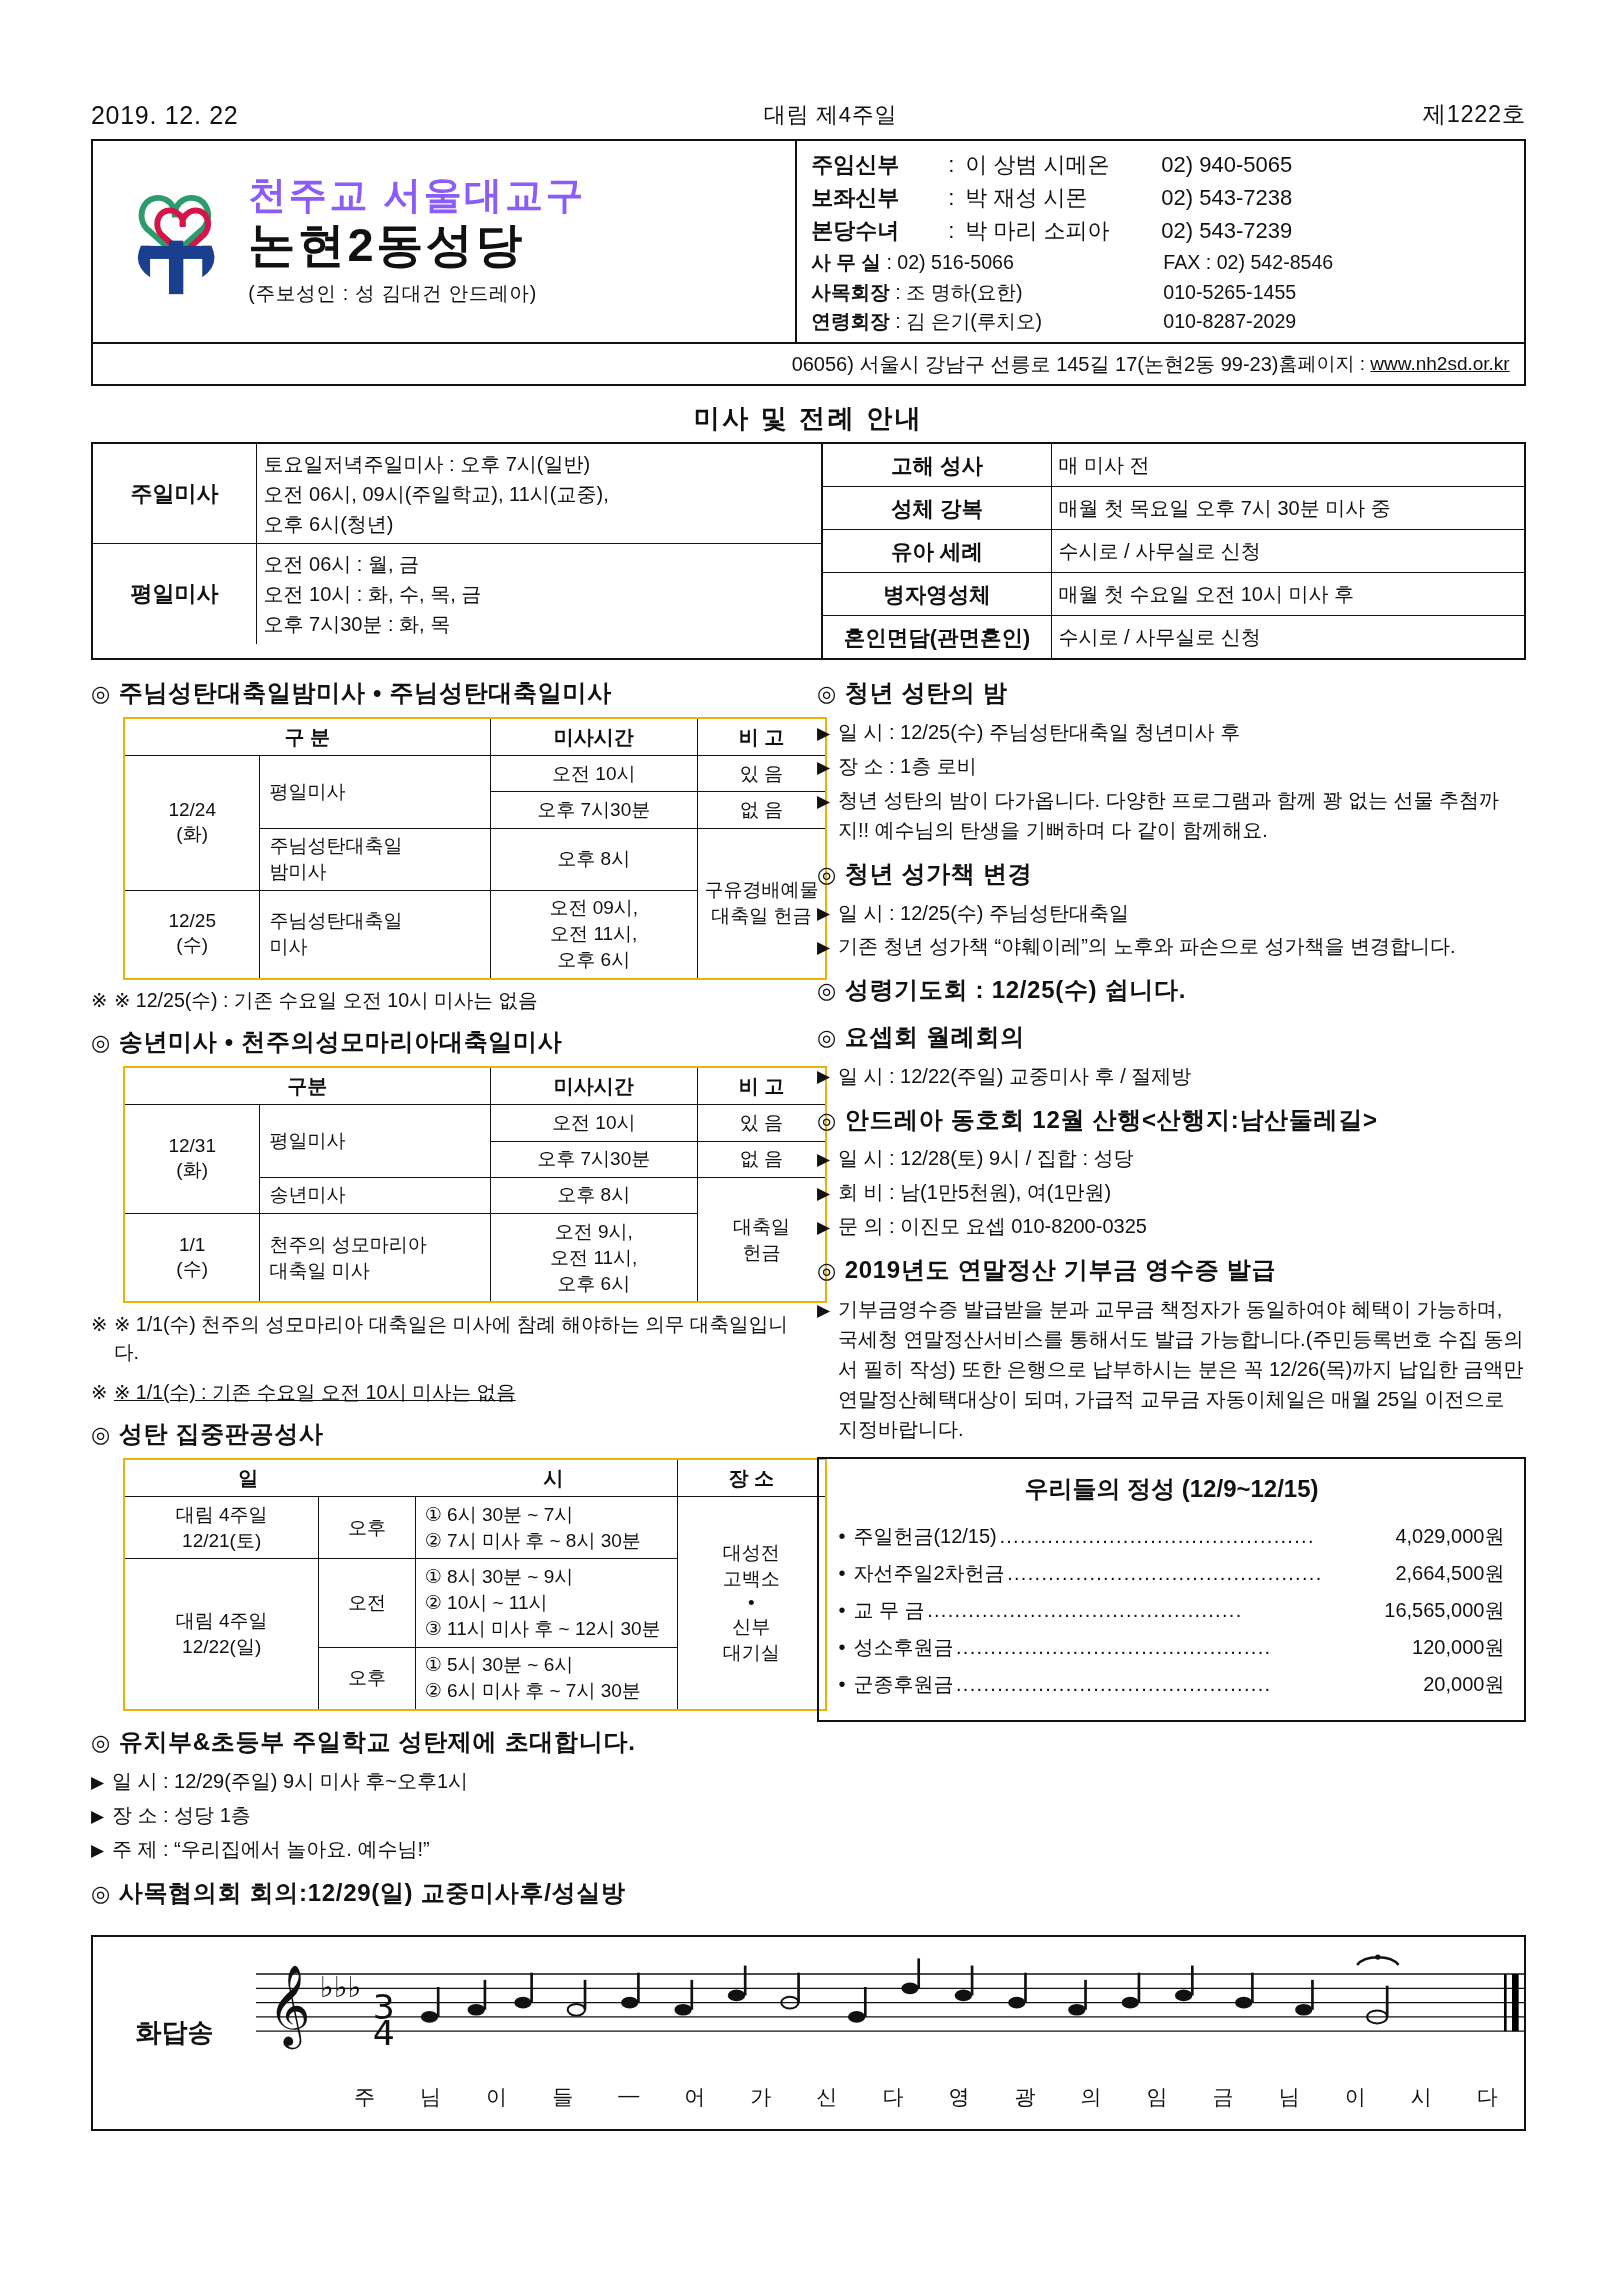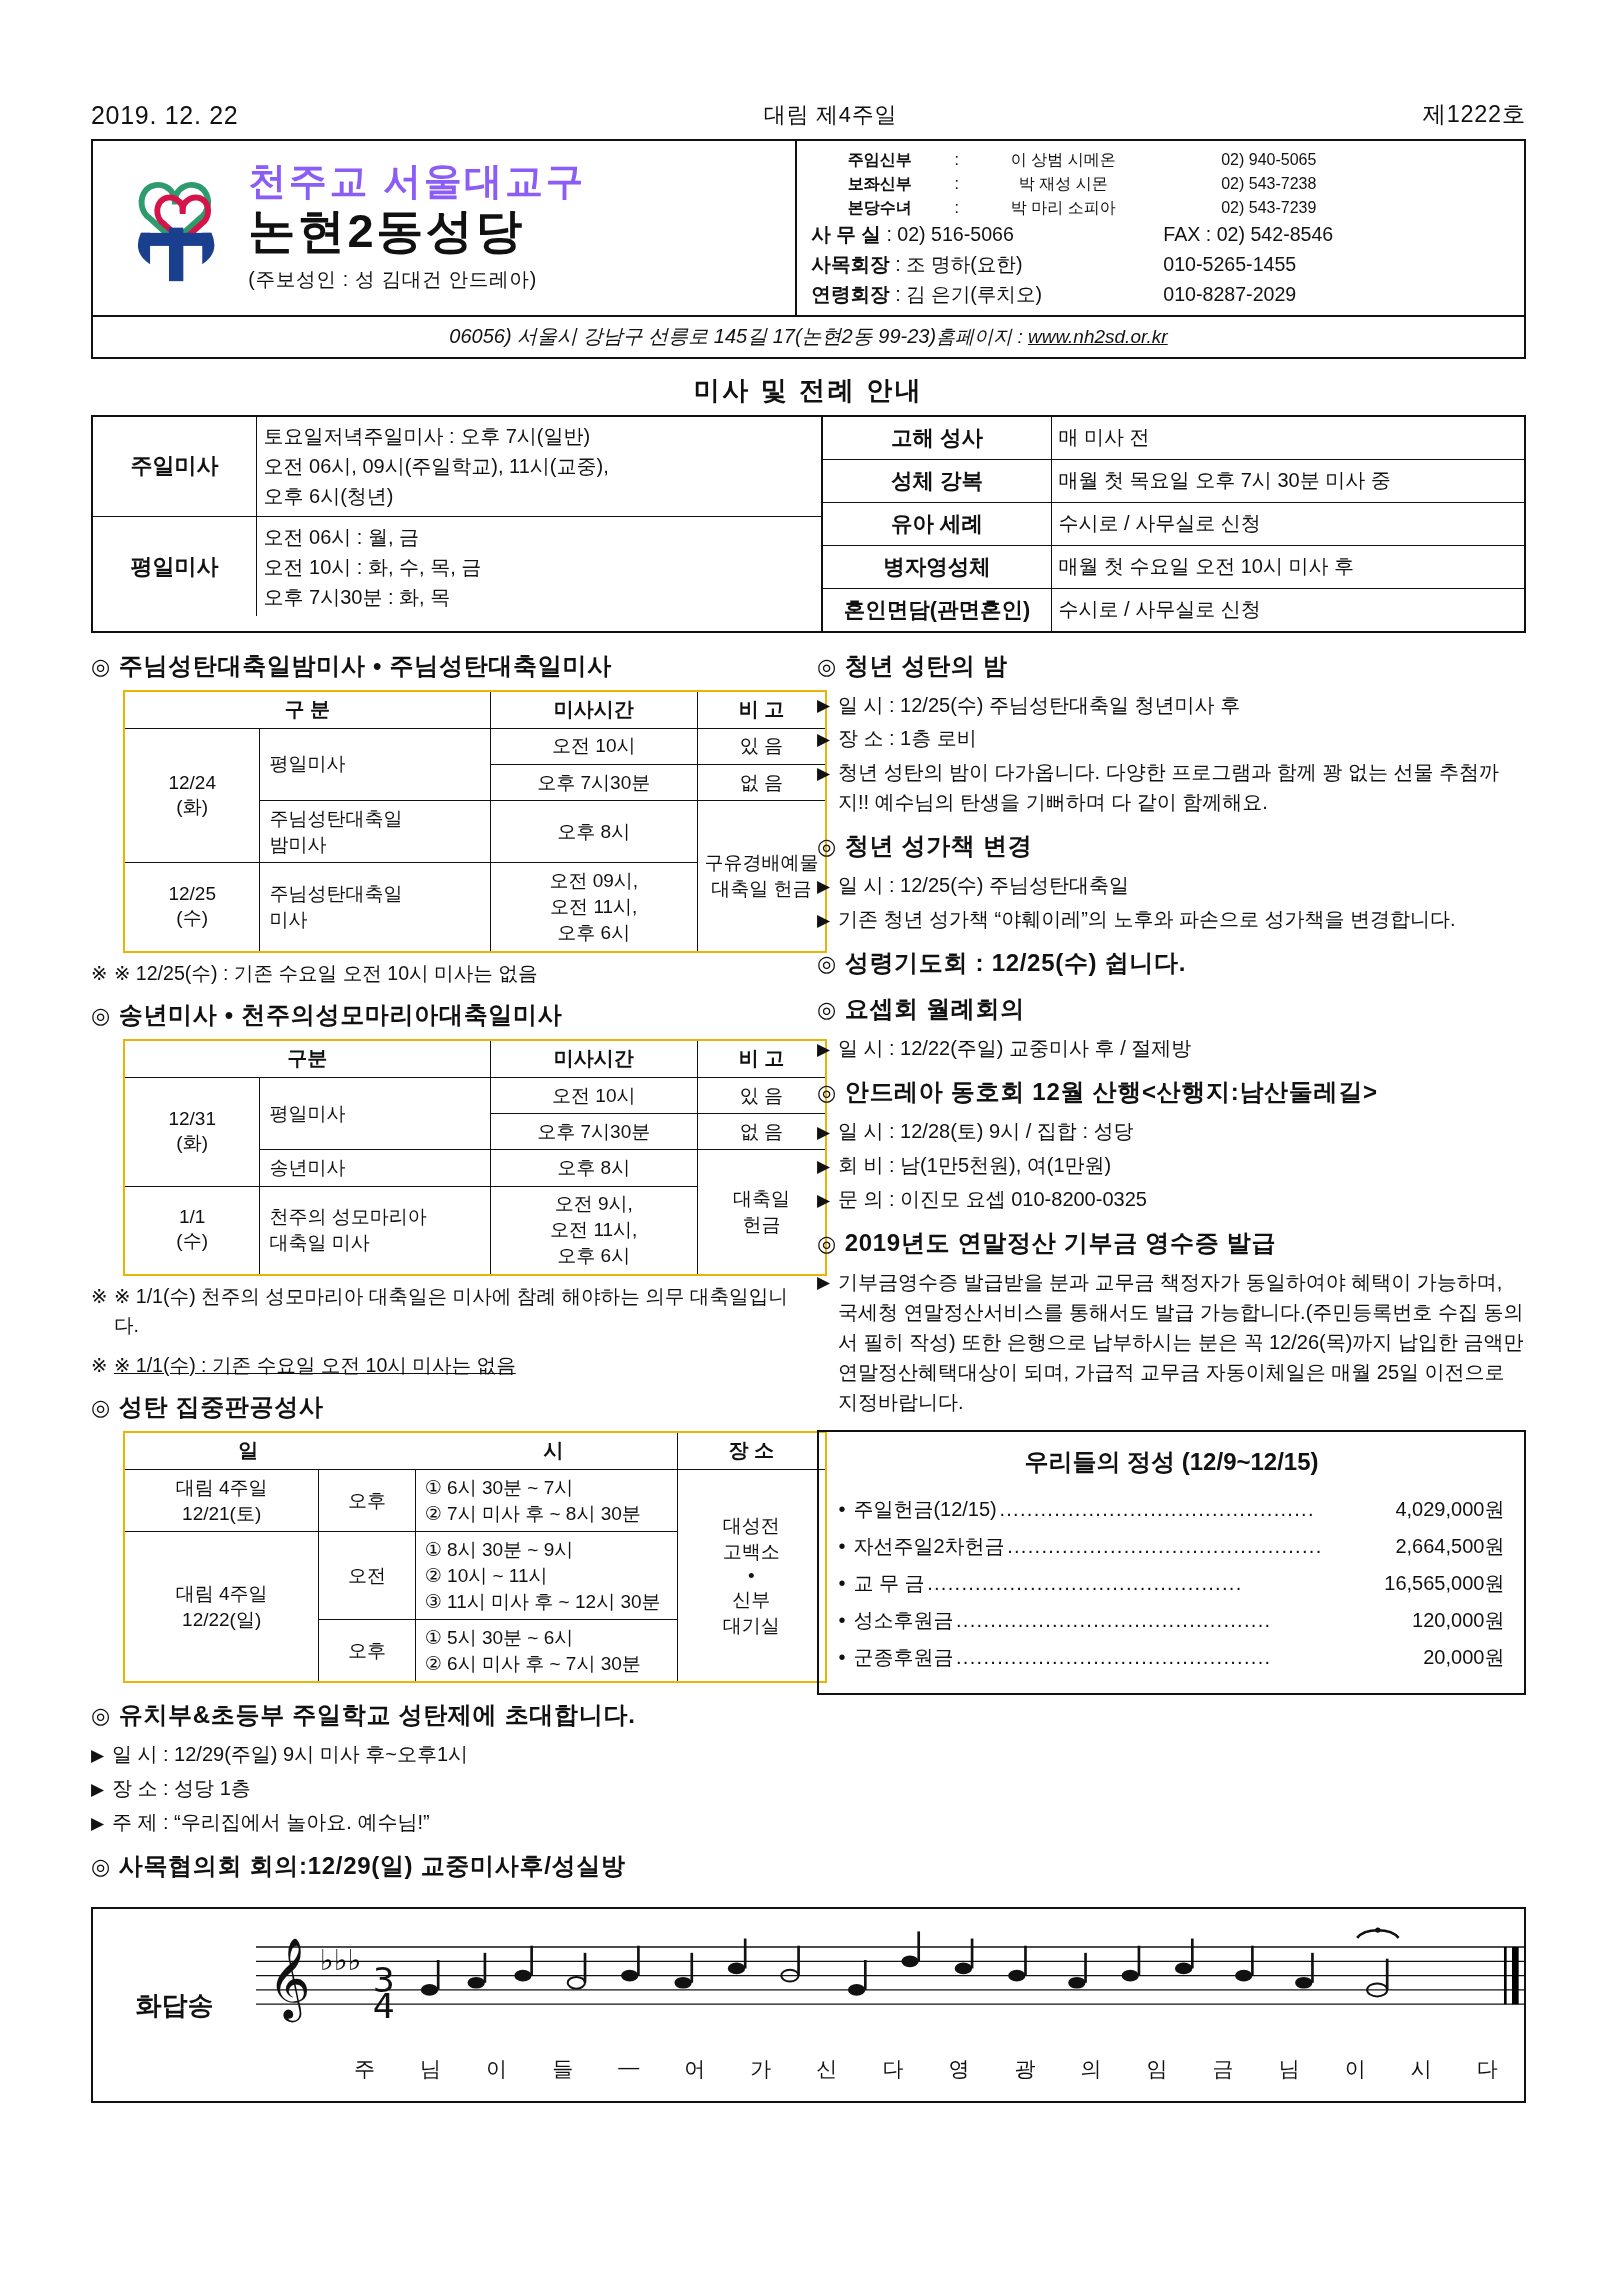--- a/index.html
+++ b/index.html
@@ -19,31 +19,31 @@
 
   
   .masthead{display:flex;border:2px solid #111;box-sizing:border-box;}
   .mast-left{width:704px;border-right:2px solid #111;display:flex;align-items:center;padding:6.5px 0 9px 14.3px;box-sizing:border-box;}
   .logo{width:137px;height:124px;flex:0 0 137px;position:relative;}
   .mast-titles{margin-left:3.9px;}
   .mast-l1{font-size:38px;font-weight:bold;letter-spacing:2.6px;color:#8b5cf6;line-height:1.15;}
   .mast-l2{font-size:47px;font-weight:bold;letter-spacing:2.6px;color:#111;line-height:1.15;}
   .mast-sub{font-size:19.6px;margin-top:7.8px;letter-spacing:0.7px;}
   .mast-right{flex:1;padding:6.5px 10.4px 5.2px 14.3px;box-sizing:border-box;}
-  .contact-row{display:flex;font-size:16px;line-height:1.52;text-align:center;}
+  .contact-row{display:flex;font-size:22px;line-height:1.52;}
   .c-label{width:137px;font-weight:bold;}
   .c-colon{width:17px;}
   .c-name{width:196px;}
   .c-tel{width:215px;}
   .office-row{display:flex;font-size:19.6px;line-height:1.52;}
   .o-left{width:352px;}
   .o-left b{font-weight:bold;margin-top:32px;}
 
   
-  .addrbar{display:flex;justify-content:center;align-items:center;border:2px solid #111;border-top:none;padding:6.5px 14.3px;font-size:20px;box-sizing:border-box;font-style:italic;}
+  .addrbar{display:flex;justify-content:flex-end;align-items:center;border:2px solid #111;border-top:none;padding:6.5px 14.3px;font-size:20px;box-sizing:border-box;}
   .addrbar .hp{font-size:19px;}
   .addrbar .hp u{text-decoration:underline;}
 
   
   .sect-title{text-align:center;font-size:26px;font-weight:bold;letter-spacing:2.6px;margin:14.3px 0 6.5px;}
   table{border-collapse:collapse;}
   .massinfo{width:100%;border:2px solid #111;display:flex;box-sizing:border-box;}
   .mi-left{width:730px;border-right:2px solid #111;box-sizing:border-box;}
   .mi-right{flex:1;}
   .mi-left table, .mi-right table{width:100%;}

